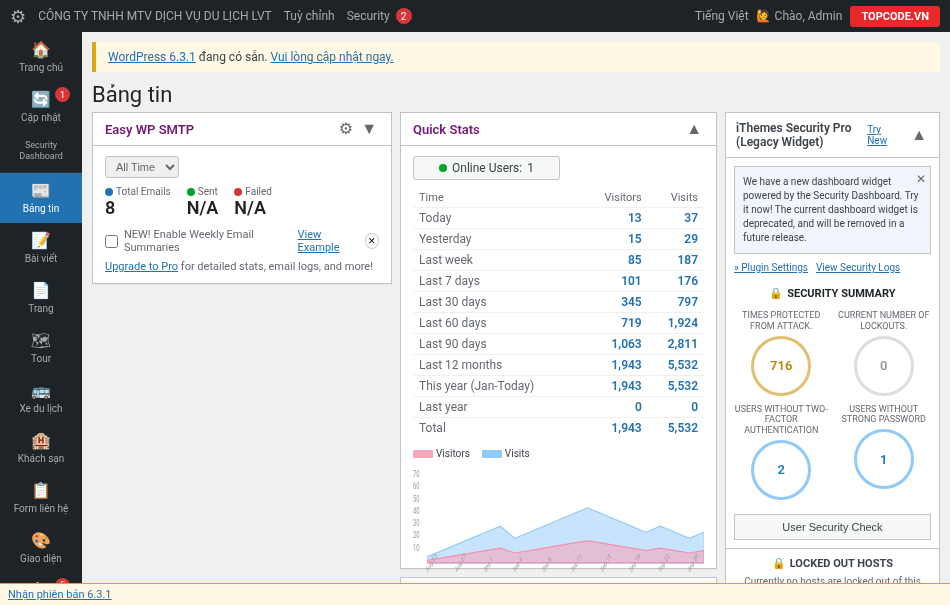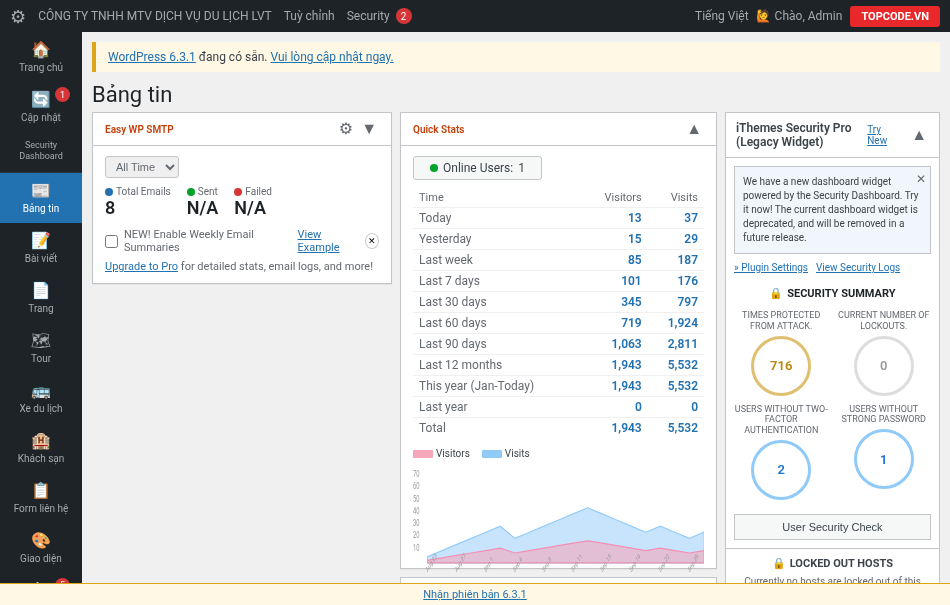--- a/index.html
+++ b/index.html
@@ -38,42 +38,42 @@
     .update-notice { background: #fff8e5; border-left: 4px solid #dba617; padding: 8px 12px; margin: 10px 10px 0 10px; font-size: 12px; }
     .update-notice a { color: #2271b1; margin-top: 47px; }
 
     
     .page-header { padding: 10px 10px 5px 10px; }
     .page-title { font-size: 22px; font-weight: 400; color: #1d2327; }
 
     
     .widget-box { background: #fff; border: 1px solid #c3c4c7; box-shadow: 0 1px 1px rgba(0,0,0,.04); }
     .widget-header { display: flex; align-items: center; justify-content: space-between; padding: 8px 12px; border-bottom: 1px solid #c3c4c7; background: #fff; }
-    .widget-title { font-size: 10px; font-weight: 600; color: #c2410c; }
+    .widget-title { font-size: 13px; font-weight: 600; color: #701a75; }
     .widget-controls { display: flex; gap: 4px; align-items: center; }
     .widget-btn { background: none; border: none; cursor: pointer; color: #646970; font-size: 16px; line-height: 1; padding: 0 2px; }
     .widget-body { padding: 10px 12px; }
 
     
     .smtp-select { font-size: 11px; border: 1px solid #c3c4c7; padding: 3px 6px; border-radius: 3px; color: #646970; margin-bottom: 8px; }
     .smtp-stats { display: flex; gap: 16px; margin-bottom: 10px; }
     .smtp-stat-group { display: flex; flex-direction: column; justify-content: flex-end; }
     .smtp-stat-label { font-size: 10px; color: #646970; display: flex; align-items: center; gap: 3px; }
     .smtp-stat-value { font-size: 18px; font-weight: 600; color: #1d2327; }
     .dot-blue { width: 8px; height: 8px; background: #2271b1; border-radius: 50%; display: inline-block; }
     .dot-green { width: 8px; height: 8px; background: #00a32a; border-radius: 50%; display: inline-block; }
     .dot-red { width: 8px; height: 8px; background: #d63638; border-radius: 50%; display: inline-block; }
     .smtp-checkbox-row { display: flex; align-items: center; gap: 6px; font-size: 11px; color: #646970; margin-bottom: 6px; }
     .smtp-checkbox-row a { color: #2271b1; }
     .smtp-info { color: #646970; font-size: 11px; margin-top: 6px; }
     .smtp-info a { color: #2271b1; }
     .upgrade-link { color: #2271b1; font-size: 11px; }
 
     
-    .online-badge { display: inline-flex; align-items: center; gap: 5px; background: #f6f7f7; border: 1px solid #c3c4c7; border-radius: 3px; padding: 4px 16px; margin-bottom: 8px; font-size: 12px; }
+    .online-badge { display: inline-flex; align-items: center; gap: 5px; background: #f6f7f7; border: 1px solid #c3c4c7; border-radius: 3px; padding: 4px 25px; margin-bottom: 8px; font-size: 12px; }
     .green-dot { width: 8px; height: 8px; background: #00a32a; border-radius: 50%; }
     .stats-table { width: 100%; border-collapse: collapse; font-size: 12px; }
     .stats-table th { text-align: left; color: #646970; font-weight: 400; padding: 3px 6px; font-size: 11px; }
     .stats-table th:not(:first-child) { text-align: right; }
     .stats-table td { padding: 3px 6px; border-top: 1px solid #f0f0f1; }
     .stats-table td:not(:first-child) { text-align: right; color: #2271b1; font-weight: 600; }
     .stats-table td:first-child { color: #646970; }
     .chart-area { margin-top: 10px; height: 110px; position: relative; }
     .chart-legend { display: flex; gap: 12px; margin-bottom: 6px; font-size: 10px; }
     .legend-item { display: flex; align-items: center; gap: 3px; }
@@ -96,21 +96,21 @@
     .security-item-label { font-size: 9px; color: #646970; text-transform: uppercase; margin-bottom: 4px; line-height: 1.2; }
     .security-circle { width: 60px; height: 60px; border-radius: 50%; border: 3px solid #e0c070; display: flex; align-items: center; justify-content: center; font-size: 13px; font-weight: 600; color: #b8870a; margin: 0 auto; }
     .security-circle.blue { border-color: #90caf9; color: #1976d2; }
     .security-circle.zero { border-color: #ddd; color: #999; }
     .user-security-btn { width: 100%; background: #f6f7f7; border: 1px solid #c3c4c7; padding: 6px; cursor: pointer; font-size: 11px; color: #3c434a; margin-top: 4px; }
     .locked-hosts { padding: 8px; border-top: 1px solid #c3c4c7; }
     .locked-title { font-size: 11px; font-weight: 700; display: flex; align-items: center; gap: 4px; justify-content: center; margin-bottom: 6px; }
     .locked-text { font-size: 10px; color: #646970; text-align: center; }
 
     
-    .footer-bar { background: #fff8e5; border-top: 1px solid #dba617; padding: 4px 22px; text-align: center; font-size: 11px; color: #3c434a; flex-shrink: 0; }
+    .footer-bar { background: #fff8e5; border-top: 1px solid #dba617; padding: 4px 8px; font-size: 11px; color: #3c434a; flex-shrink: 0; }
     .footer-bar a { color: #2271b1; }
 
     
     .svg-chart { width: 100%; height: 100%; }
 
     
     .three-col { display: grid; grid-template-columns: 300px 1fr 215px; gap: 8px; padding: 0 10px 10px 10px; }
 
     .col1, .col2, .col3 { display: flex; flex-direction: column; gap: 8px; }
   </style>

